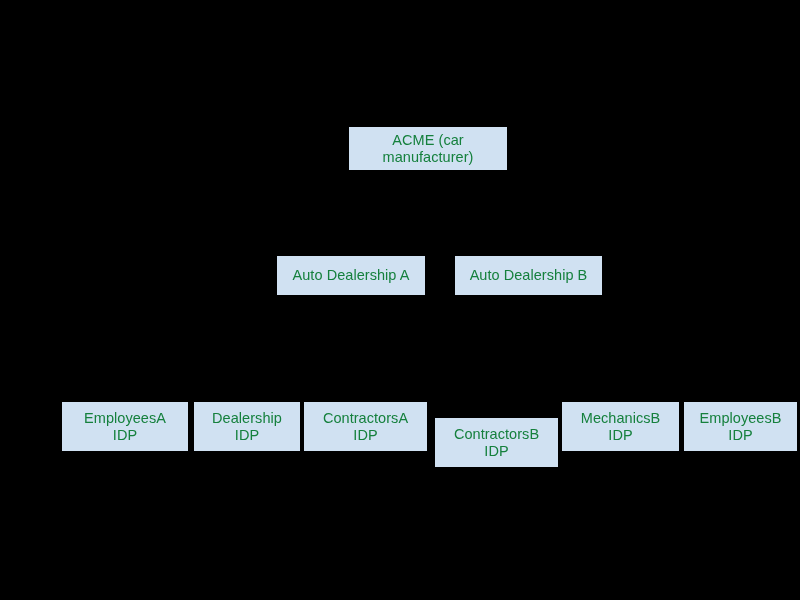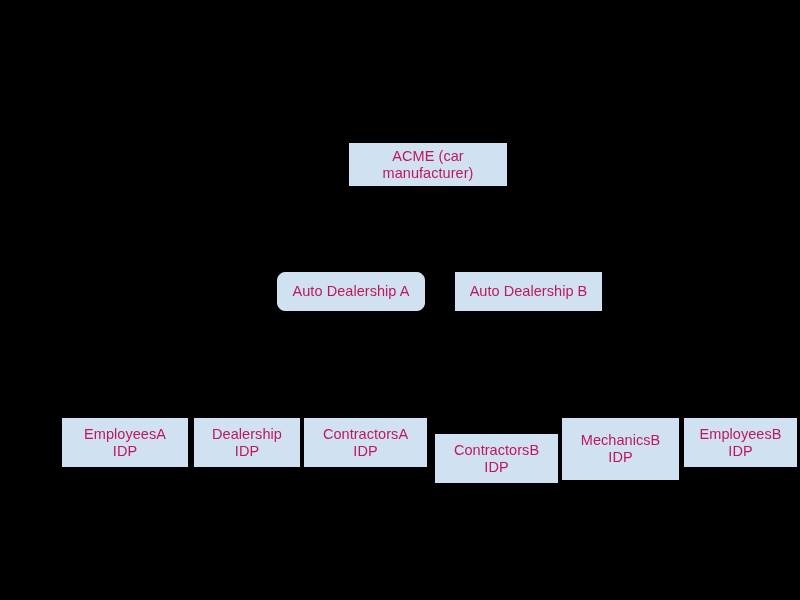--- a/index.html
+++ b/index.html
@@ -18,67 +18,65 @@
     position: relative;
     width: 800px;
     height: 600px;
     background: #000000;
   }
   .node-box {
     position: absolute;
     box-sizing: border-box;
     background: #d0e1f2;
     border: 1px solid #d0e1f2;
-    color: #be185d;
+    color: #15803d;
     display: flex;
     align-items: center;
     justify-content: center;
     text-align: center;
     font-family: "Liberation Sans", sans-serif;
     font-size: 14.5px;
     line-height: 17px;
     font-weight: 400;
     letter-spacing: 0.05px;
     white-space: pre-line;
     padding: 0 3px;
-    margin-top: 16px;
   }
   .node-label {
     display: block;
     width: 100%;
     text-align: center;
     white-space: pre-line;
   }
   
   #node-root {
     left: 349px;
     top: 127px;
     width: 158px;
     height: 43px;
   }
   
   #node-dealership-a {
     left: 277px;
     top: 256px;
     width: 148px;
     height: 39px;
-    border-radius: 8px;
   }
   #node-dealership-b {
     left: 455px;
     top: 256px;
     width: 147px;
     height: 39px;
   }
   
   #node-idp-0 { left: 62px;  top: 402px; width: 126px; height: 49px; }
   #node-idp-1 { left: 194px; top: 402px; width: 106px; height: 49px; }
   #node-idp-2 { left: 304px; top: 402px; width: 123px; height: 49px; }
   #node-idp-3 { left: 435px; top: 418px; width: 123px; height: 49px; }
-  #node-idp-4 { left: 562px; top: 402px; width: 117px; height: 62px; }
+  #node-idp-4 { left: 562px; top: 402px; width: 117px; height: 49px; }
   #node-idp-5 { left: 684px; top: 402px; width: 113px; height: 49px; }
 </style>
 </head>
 <body>
 
 <div id="diagram-canvas">
 
   <div class="node-box" id="node-root">
     <span class="node-label">ACME (car
 manufacturer)</span>

